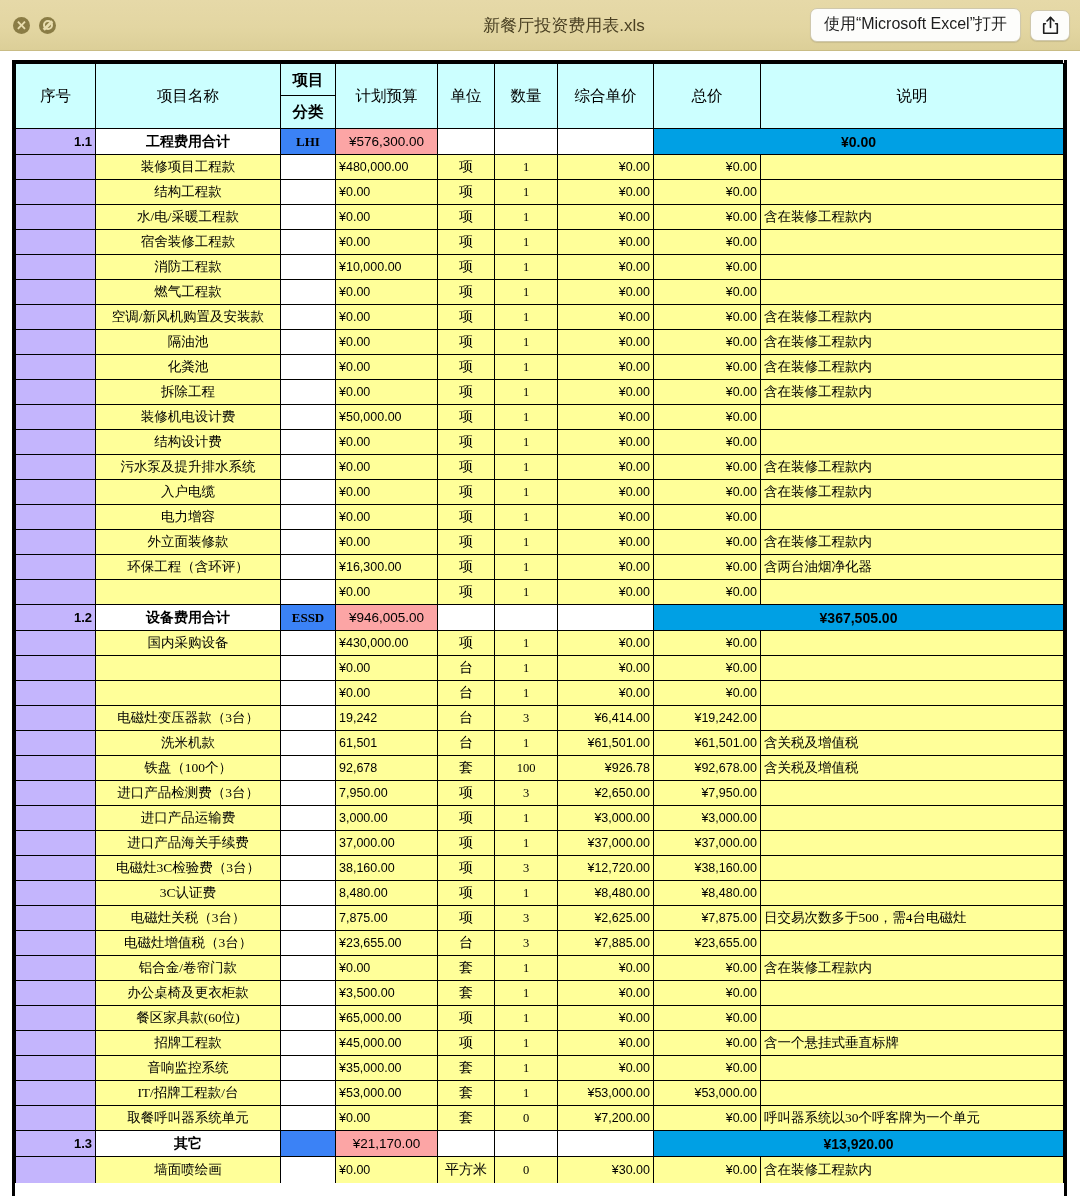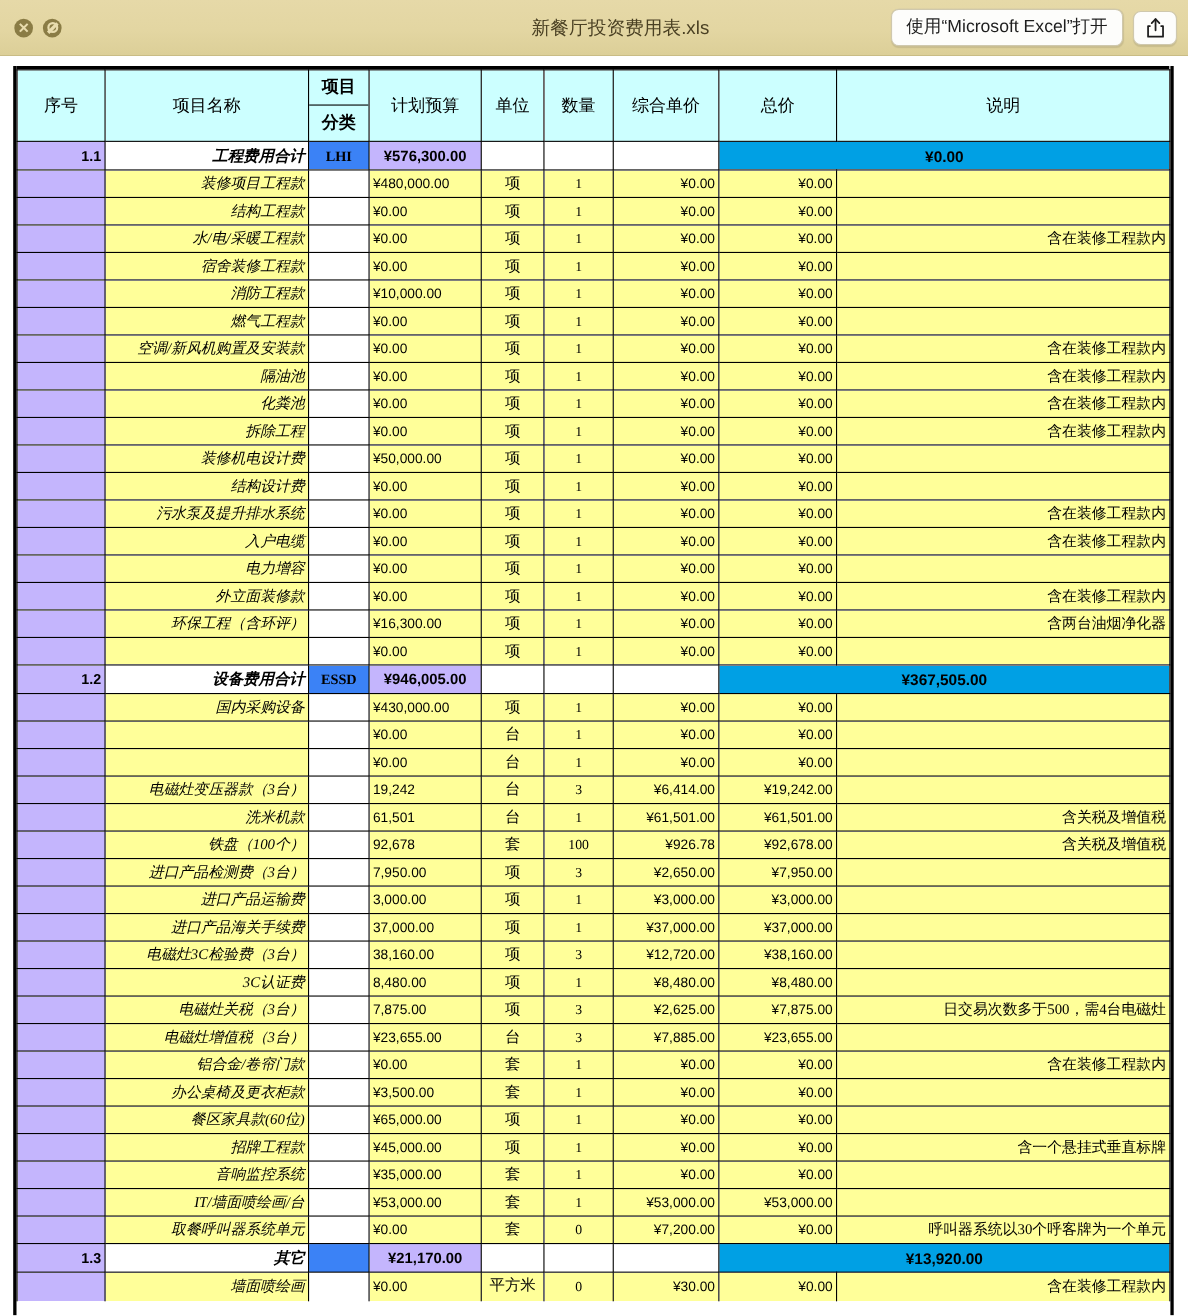--- a/index.html
+++ b/index.html
@@ -157,42 +157,42 @@
   tr.section td { height: 26px; font-weight: bold; }
   td.seq {
     background: #c4b5fd;
     text-align: right;
     padding-right: 7px;
     font-family: "Liberation Sans", sans-serif;
     font-size: 13px;
     font-weight: bold;
   }
   td.seq.blank { font-size: 0; }
-  td.name { text-align: right; background: #ffff99; font-style: italic; }
+  td.name { text-align: center; background: #ffff99; }
   tr.section td.name { background: #ffffff; font-size: 14px; }
   td.cat {
     background: #ffffff;
     text-align: center;
     font-family: "Liberation Serif", serif;
     font-size: 13px;
   }
   tr.section td.cat { background: #3b82f6; font-weight: bold; }
   td.budget { text-align: left; background: #ffff99; padding-right: 6px; }
   tr.section td.budget {
-    background: #c4b5fd;
+    background: #fca5a5;
     text-align: center;
-    font-weight: bold;
+    font-weight: normal;
     font-family: "Liberation Sans", sans-serif;
     font-size: 13.5px;
   }
   td.unit { text-align: center; background: #ffff99; font-size: 14px; }
   td.qty  { text-align: center; background: #ffff99; font-size: 12.5px; }
   td.price{ text-align: right; background: #ffff99; padding-right: 6px; }
   td.total{ text-align: right; background: #ffff99; padding-right: 6px; }
-  td.note { text-align: right; background: #ffff99; font-size: 13.5px; }
+  td.note { text-align: left; background: #ffff99; font-size: 13.5px; }
   tr.section td.bandblue {
     background: #00a0e4;
     text-align: center;
     font-weight: bold;
     color: #000;
     font-family: "Liberation Sans", sans-serif;
     font-size: 14px;
   }
   tr.section td.empty-white { background: #ffffff; }
 
@@ -691,21 +691,21 @@
           <td class="cat"></td>
           <td class="budget">¥35,000.00</td>
           <td class="unit">套</td>
           <td class="qty">1</td>
           <td class="price">¥0.00</td>
           <td class="total">¥0.00</td>
           <td class="note"></td>
         </tr>
         <tr class="">
           <td class="seq blank"></td>
-          <td class="name">IT/墙面喷绘画/台</td>
+          <td class="name">IT/招牌工程款/台</td>
           <td class="cat"></td>
           <td class="budget">¥53,000.00</td>
           <td class="unit">套</td>
           <td class="qty">1</td>
           <td class="price">¥53,000.00</td>
           <td class="total">¥53,000.00</td>
           <td class="note"></td>
         </tr>
         <tr class="">
           <td class="seq blank"></td>

